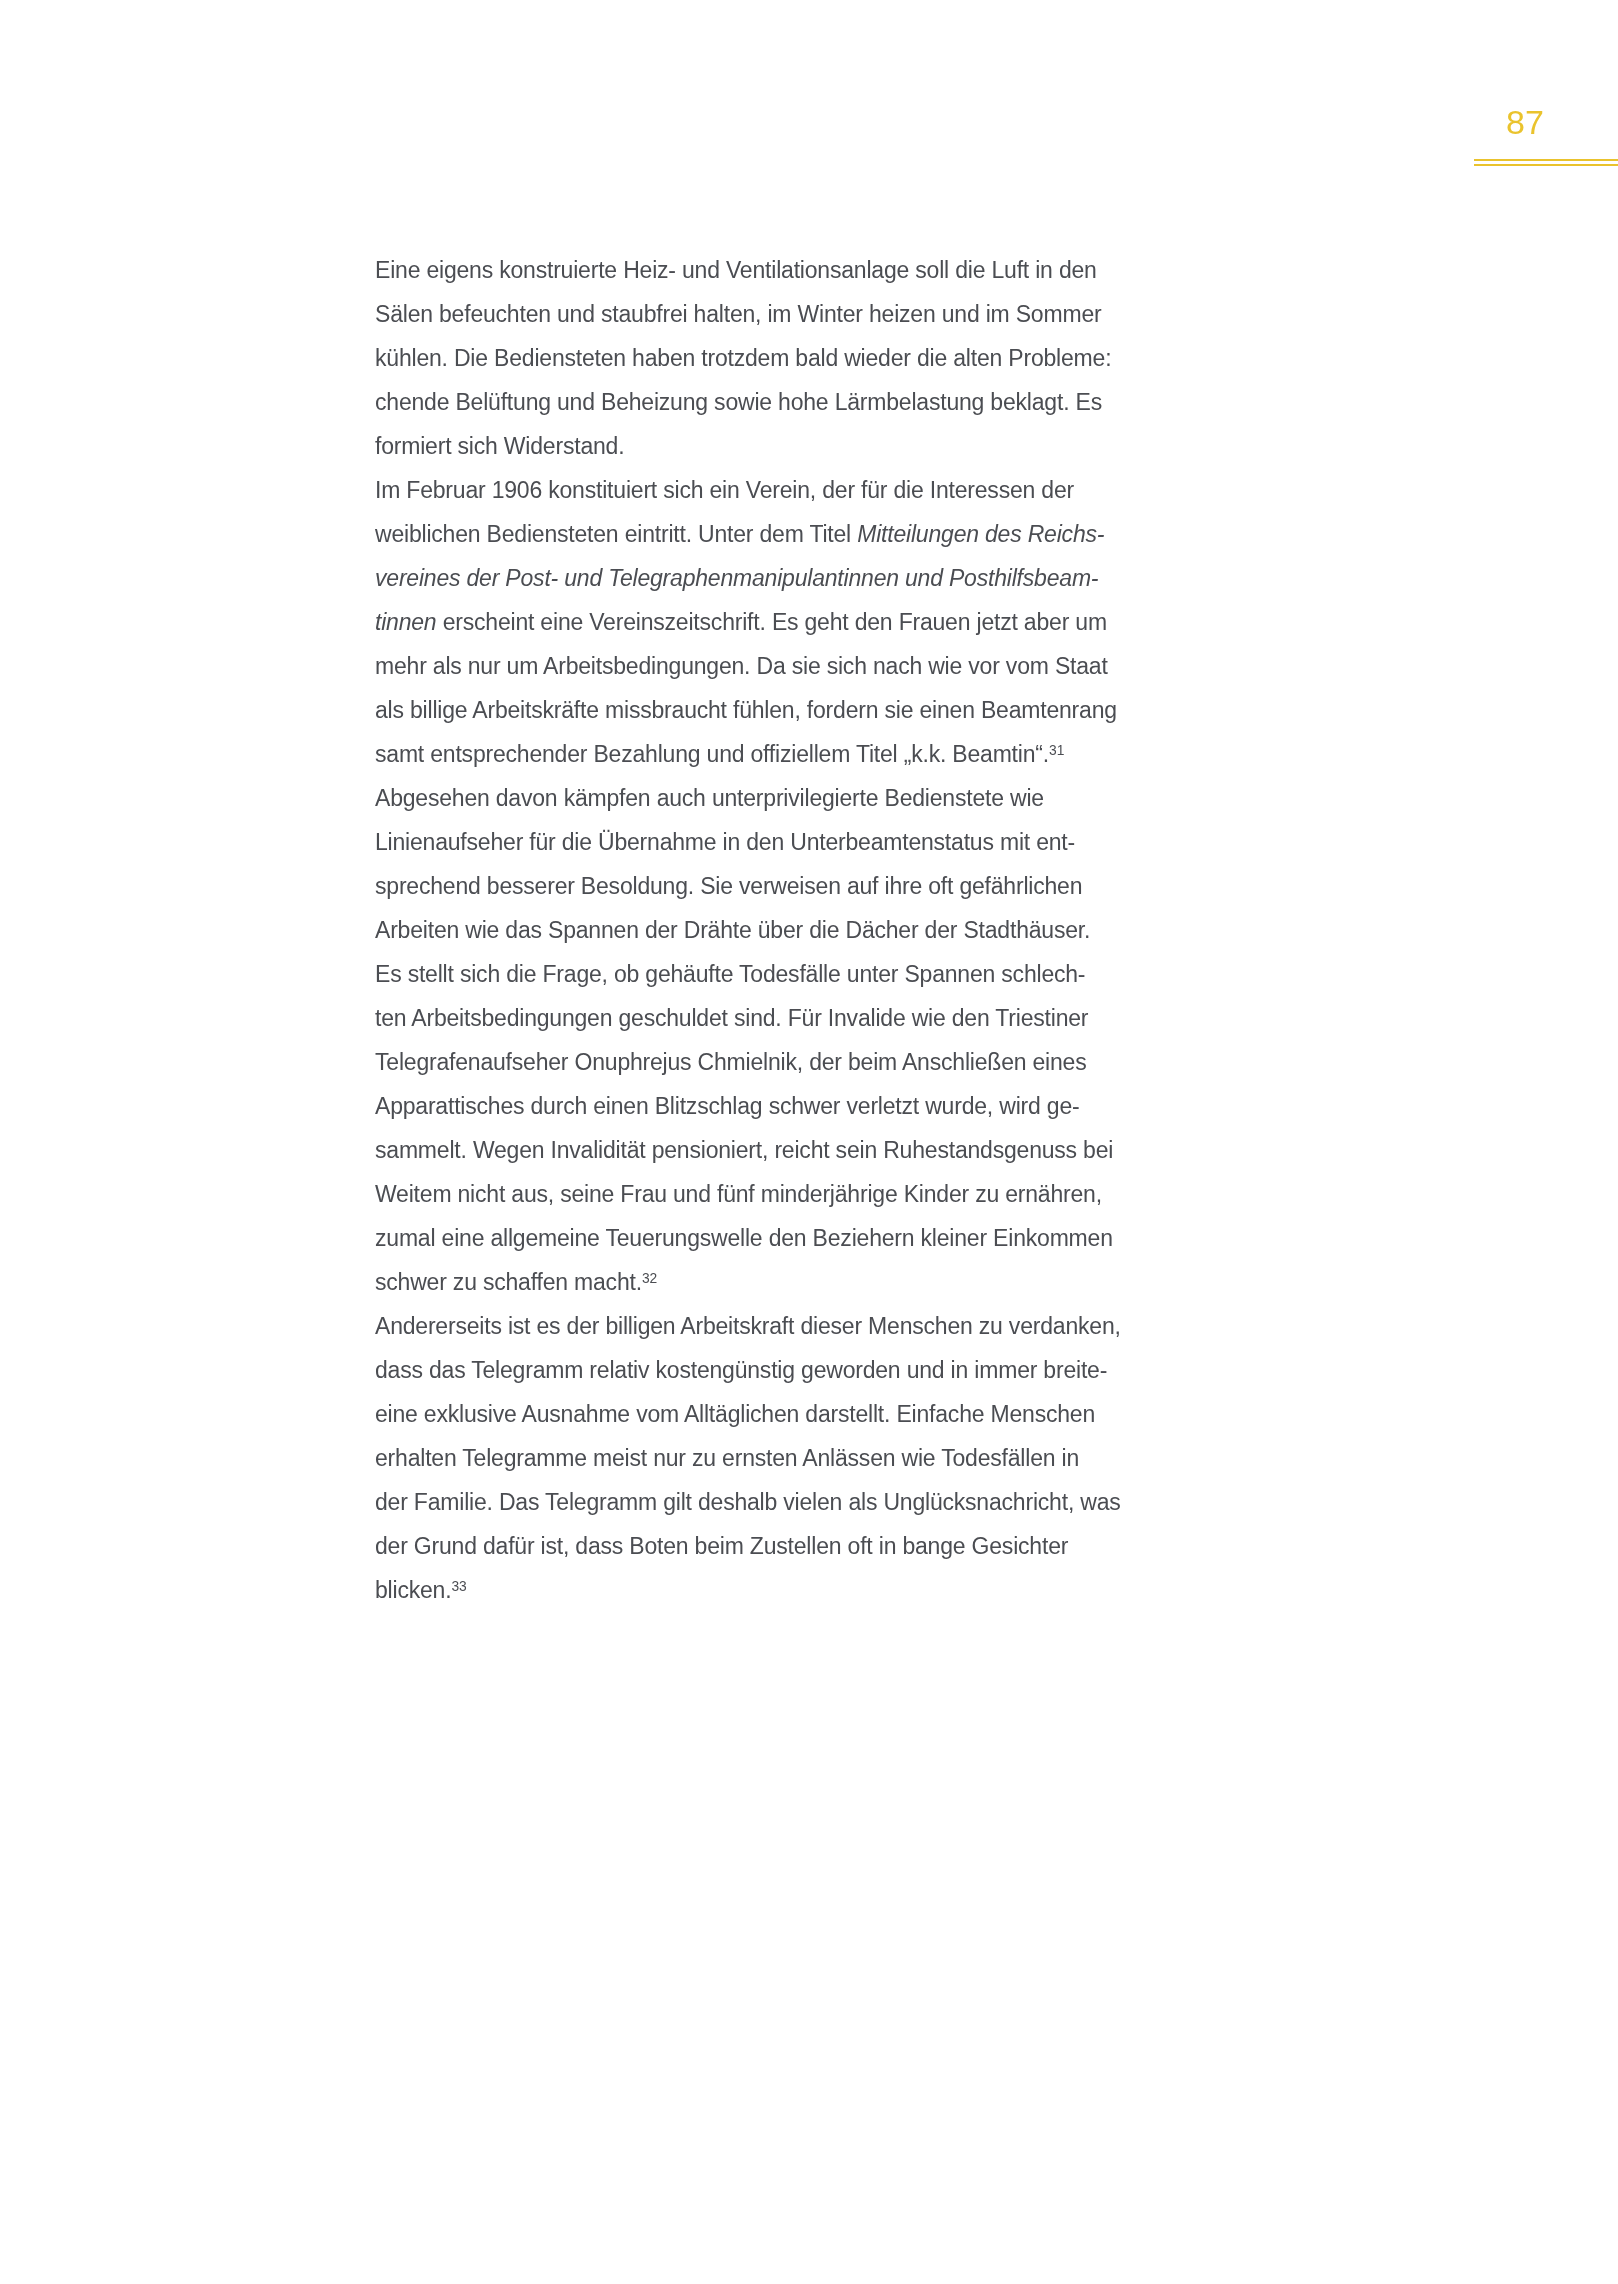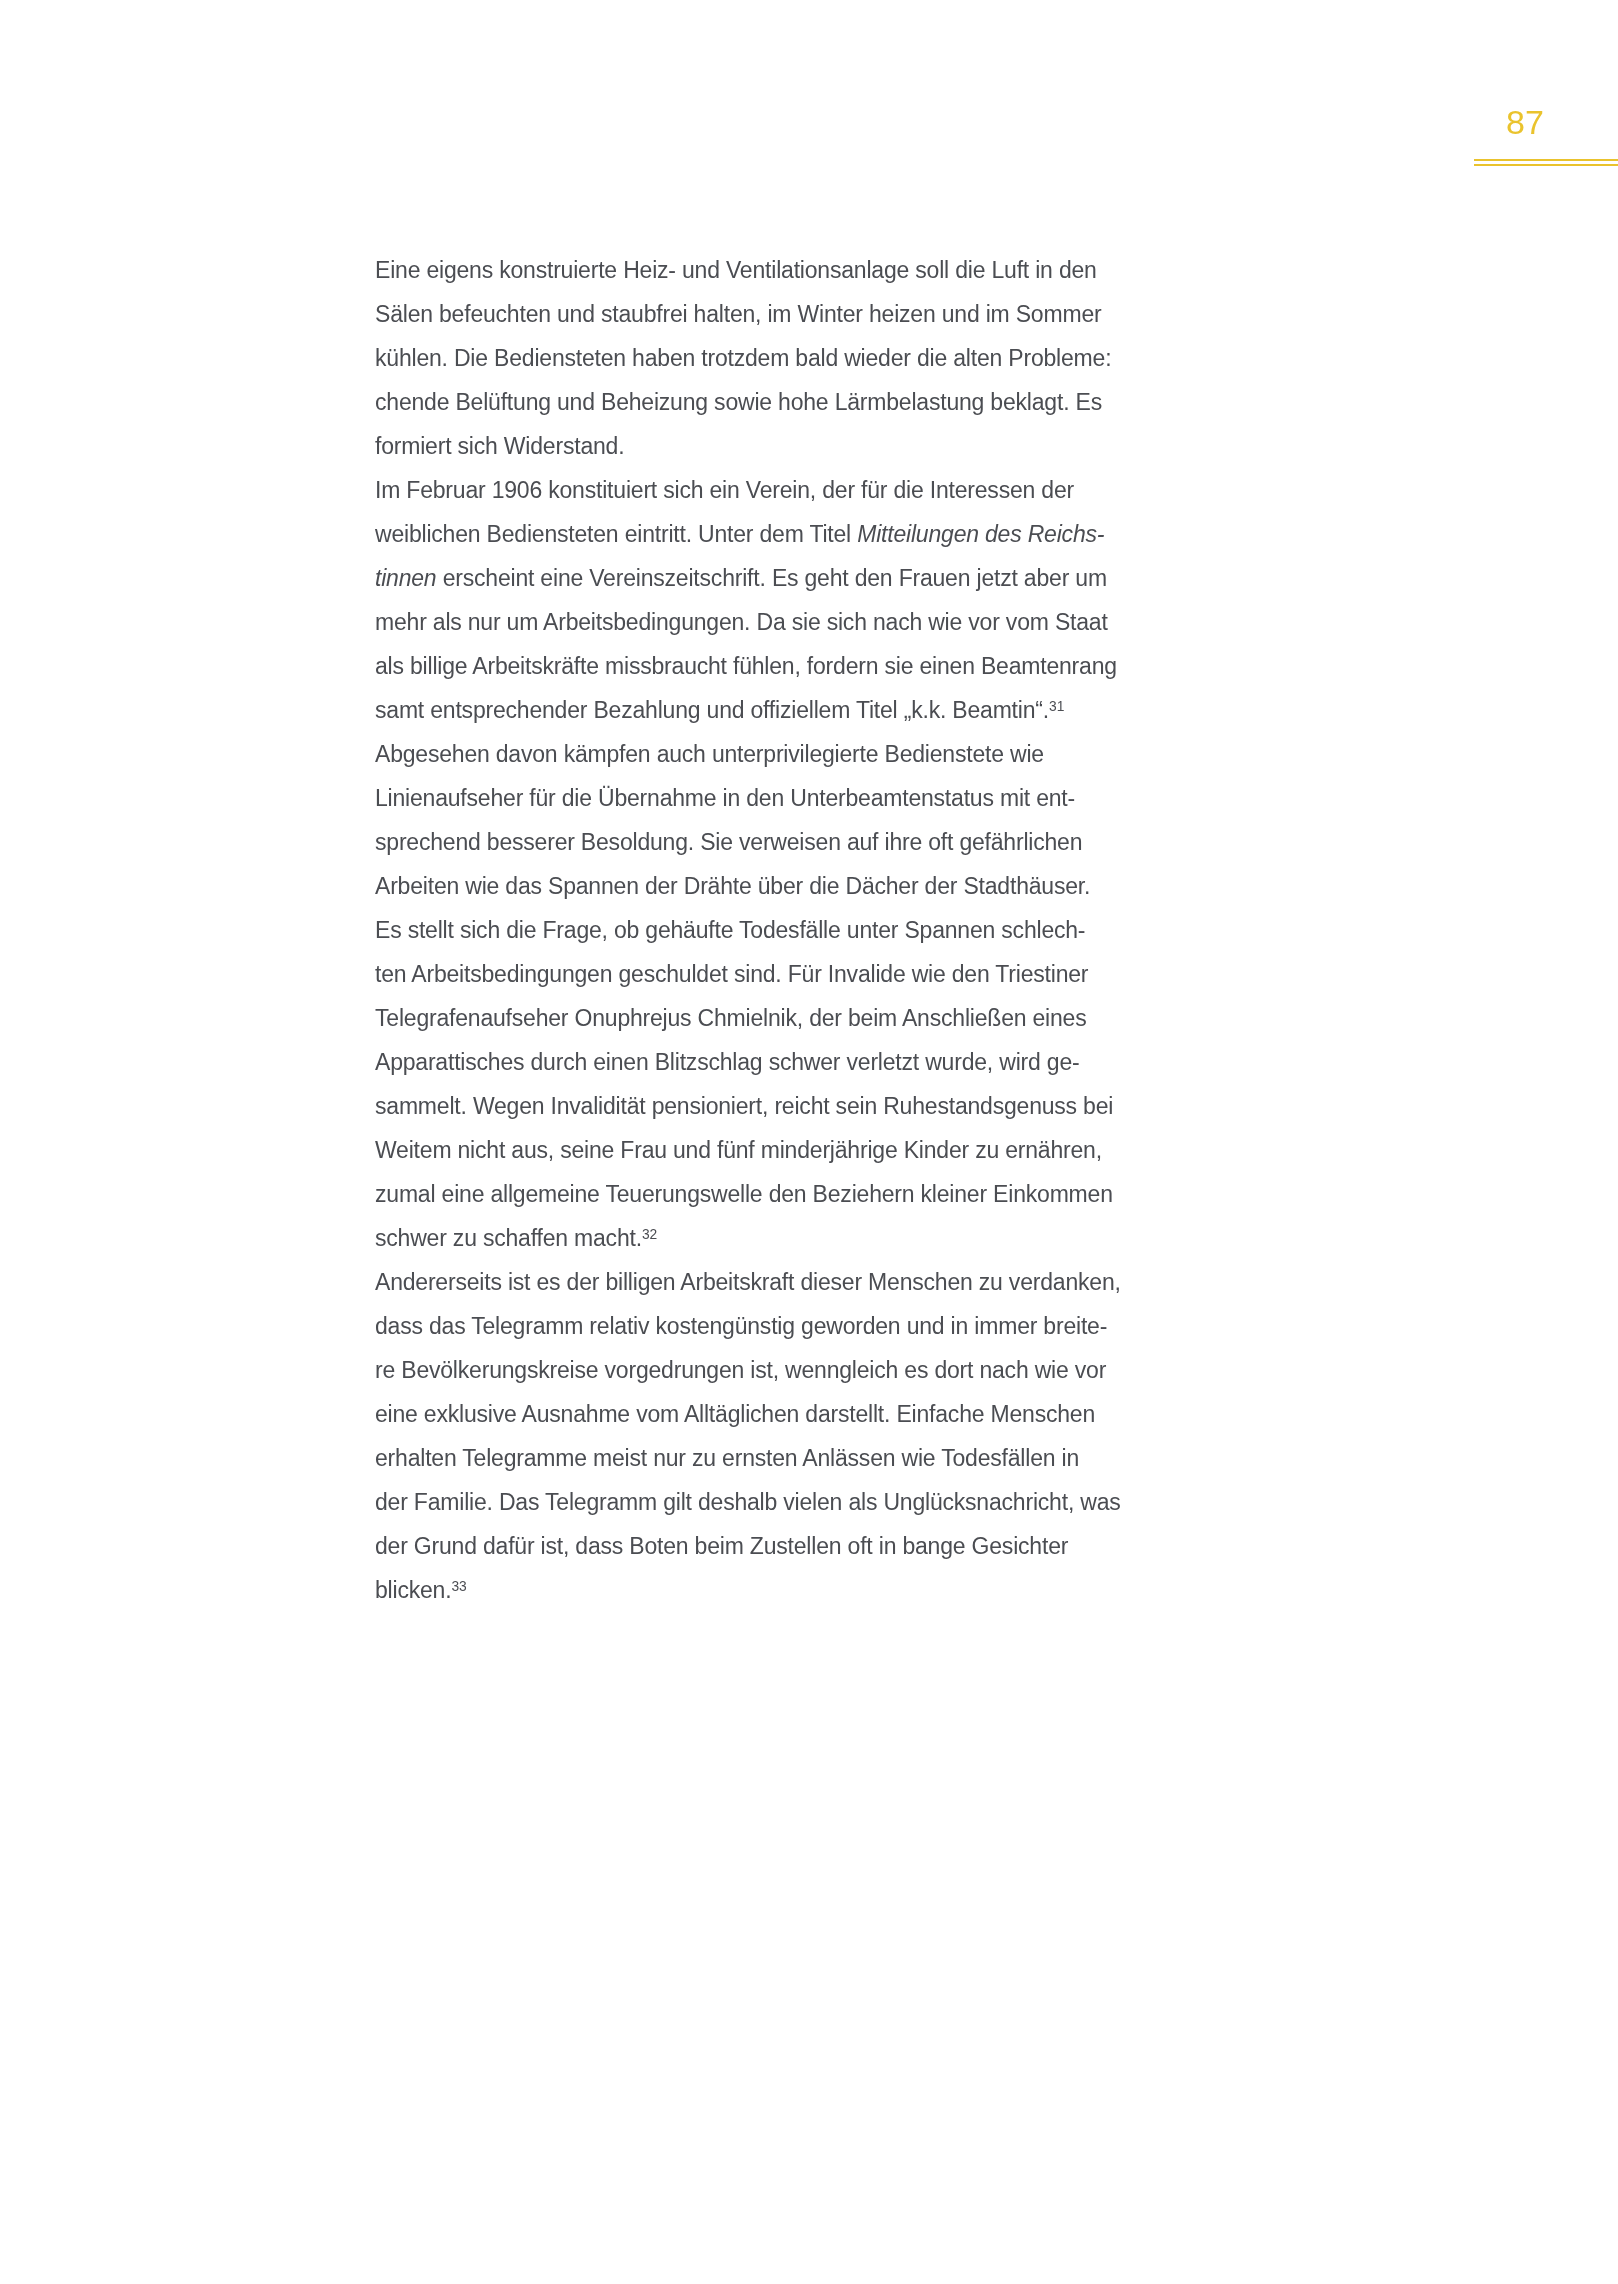--- a/index.html
+++ b/index.html
@@ -67,39 +67,39 @@
   <div class="page-number">87</div>
   <div class="accent-rule"></div>
   <div class="text-block">
       <div class="text-line"><span>Eine eigens konstruierte Heiz- und Ventilationsanlage soll die Luft in den</span></div>
       <div class="text-line"><span>Sälen befeuchten und staubfrei halten, im Winter heizen und im Sommer</span></div>
       <div class="text-line"><span>kühlen. Die Bediensteten haben trotzdem bald wieder die alten Probleme:</span></div>
       <div class="text-line"><span>chende Belüftung und Beheizung sowie hohe Lärmbelastung beklagt. Es</span></div>
       <div class="text-line"><span>formiert sich Widerstand.</span></div>
       <div class="text-line"><span>Im Februar 1906 konstituiert sich ein Verein, der für die Interessen der</span></div>
       <div class="text-line"><span>weiblichen Bediensteten eintritt. Unter dem Titel </span><span class="seg-italic">Mitteilungen des Reichs-</span></div>
+      <div class="text-line"><span class="seg-italic">vereines der Post- und Telegraphenmanipulantinnen und Posthilfsbeam-</span></div>
       <div class="text-line"><span class="seg-italic">tinnen</span><span> erscheint eine Vereinszeitschrift. Es geht den Frauen jetzt aber um</span></div>
       <div class="text-line"><span>mehr als nur um Arbeitsbedingungen. Da sie sich nach wie vor vom Staat</span></div>
       <div class="text-line"><span>als billige Arbeitskräfte missbraucht fühlen, fordern sie einen Beamtenrang</span></div>
       <div class="text-line"><span>samt entsprechender Bezahlung und offiziellem Titel „k.k. Beamtin“.</span><span class="seg-sup">31</span></div>
       <div class="text-line"><span>Abgesehen davon kämpfen auch unterprivilegierte Bedienstete wie</span></div>
       <div class="text-line"><span>Linienaufseher für die Übernahme in den Unterbeamtenstatus mit ent-</span></div>
       <div class="text-line"><span>sprechend besserer Besoldung. Sie verweisen auf ihre oft gefährlichen</span></div>
       <div class="text-line"><span>Arbeiten wie das Spannen der Drähte über die Dächer der Stadthäuser.</span></div>
       <div class="text-line"><span>Es stellt sich die Frage, ob gehäufte Todesfälle unter Spannen schlech-</span></div>
       <div class="text-line"><span>ten Arbeitsbedingungen geschuldet sind. Für Invalide wie den Triestiner</span></div>
       <div class="text-line"><span>Telegrafenaufseher Onuphrejus Chmielnik, der beim Anschließen eines</span></div>
       <div class="text-line"><span>Apparattisches durch einen Blitzschlag schwer verletzt wurde, wird ge-</span></div>
       <div class="text-line"><span>sammelt. Wegen Invalidität pensioniert, reicht sein Ruhestandsgenuss bei</span></div>
       <div class="text-line"><span>Weitem nicht aus, seine Frau und fünf minderjährige Kinder zu ernähren,</span></div>
       <div class="text-line"><span>zumal eine allgemeine Teuerungswelle den Beziehern kleiner Einkommen</span></div>
       <div class="text-line"><span>schwer zu schaffen macht.</span><span class="seg-sup">32</span></div>
       <div class="text-line"><span>Andererseits ist es der billigen Arbeitskraft dieser Menschen zu verdanken,</span></div>
       <div class="text-line"><span>dass das Telegramm relativ kostengünstig geworden und in immer breite-</span></div>
-      <div class="text-line"><span>re Bevölkerungskreise vorgedrungen ist, wenngleich es dort nach wie vor</span></div>
       <div class="text-line"><span>eine exklusive Ausnahme vom Alltäglichen darstellt. Einfache Menschen</span></div>
       <div class="text-line"><span>erhalten Telegramme meist nur zu ernsten Anlässen wie Todesfällen in</span></div>
       <div class="text-line"><span>der Familie. Das Telegramm gilt deshalb vielen als Unglücksnachricht, was</span></div>
       <div class="text-line"><span>der Grund dafür ist, dass Boten beim Zustellen oft in bange Gesichter</span></div>
       <div class="text-line"><span>blicken.</span><span class="seg-sup">33</span></div>
     </div>
 </div>
 
 
 </body></html>

